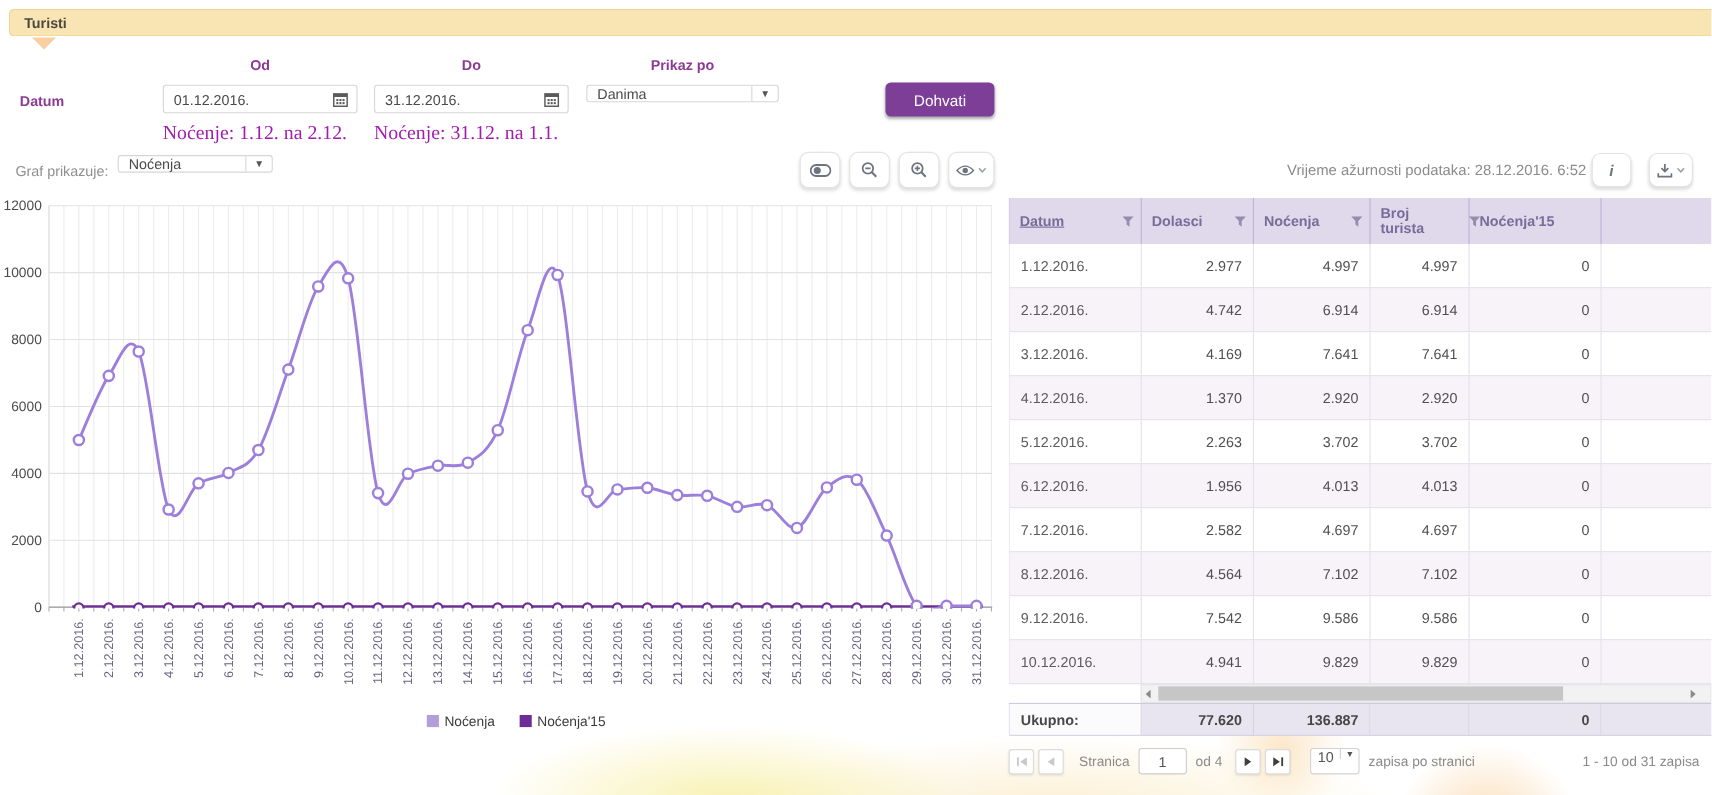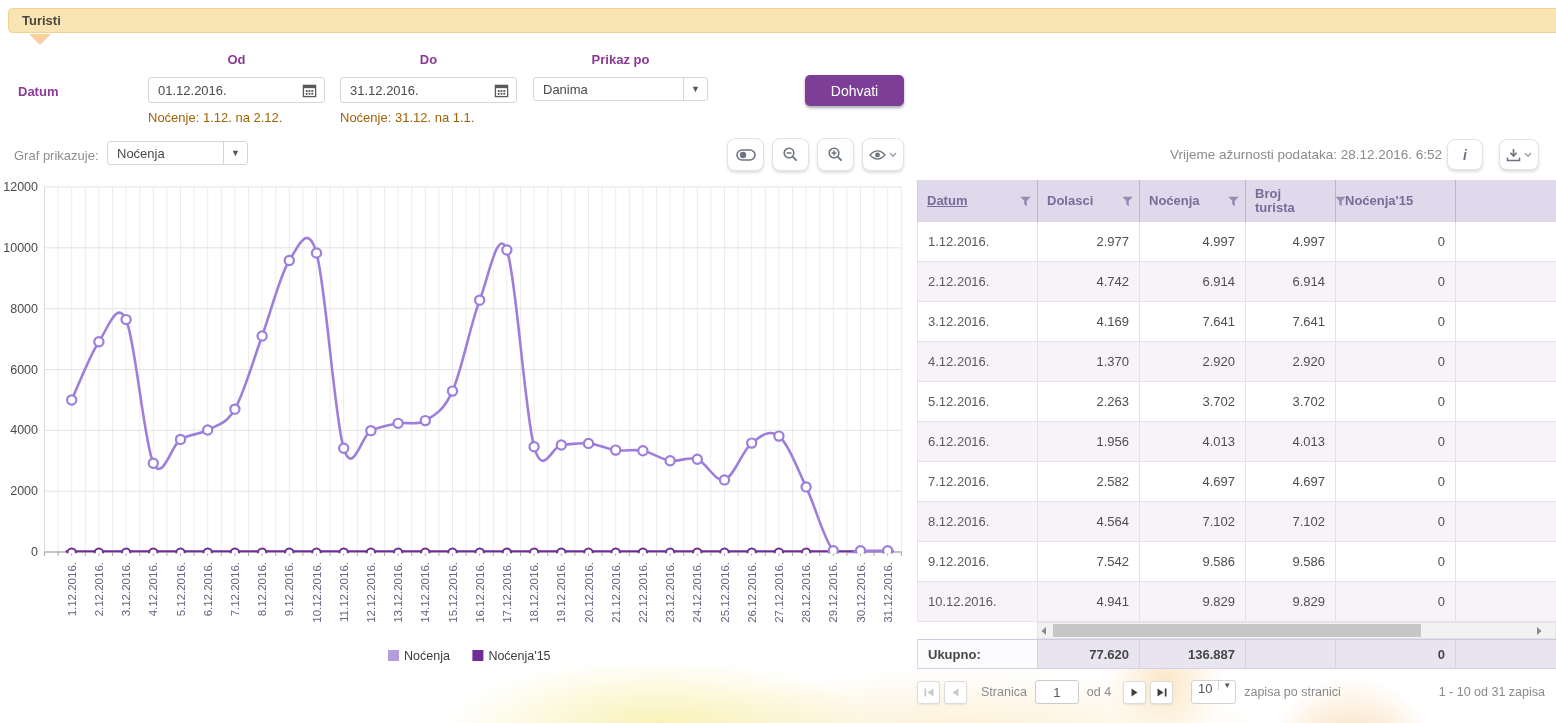--- a/index.html
+++ b/index.html
@@ -24,28 +24,28 @@
     border-radius:5px 0 0 5px; display:flex; align-items:center;
     padding-left:13px; font-size:13px; font-weight:bold; color:#4c473e;
   }
   .panel-tab-arrow{
     position:absolute; left:29px; top:34px; width:0; height:0;
     border-left:11px solid transparent; border-right:11px solid transparent;
     border-top:11px solid #f8cf9f;
   }
   
   .field-label{ position:absolute; font-size:13px; font-weight:bold; color:#8c3a96; }
-  .hint{ position:absolute; font-size:13px; color:#a16207; }
+  .hint{ position:absolute; font-size:18px; color:#a21caf;font-family:Liberation Serif, serif; }
   .text-input{
     position:absolute; height:26px; background:#fff; border:1px solid #d6d6d6; border-radius:3px;
     display:flex; align-items:center; justify-content:space-between;
     font-size:13px; color:#4a4a4a; padding:0 7px 0 9px;
   }
   .select-box{
-    position:absolute; height:24px; background:#fff; border:1px solid #d6d6d6; border-radius:3px;
+    position:absolute; height:16px; background:#fff; border:1px solid #d6d6d6; border-radius:3px;
     display:flex; align-items:stretch; font-size:13px; color:#4a4a4a;
   }
   .select-value{ flex:1; display:flex; align-items:center; padding-left:9px; }
   .select-arrow{
     width:24px; border-left:1px solid #d6d6d6; display:flex; align-items:center; justify-content:center;
     color:#555; font-size:9px;
   }
   .btn-primary{
     position:absolute; background:#7d3e97; color:#ffffff; border:none; border-radius:5px;
     font-family:"Liberation Sans",sans-serif; font-size:14px; text-align:center;

